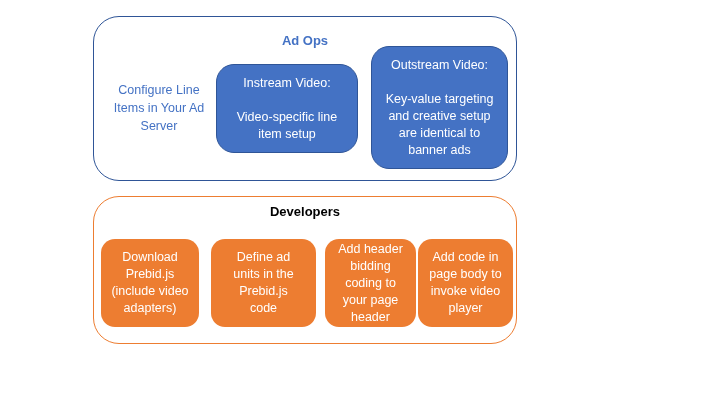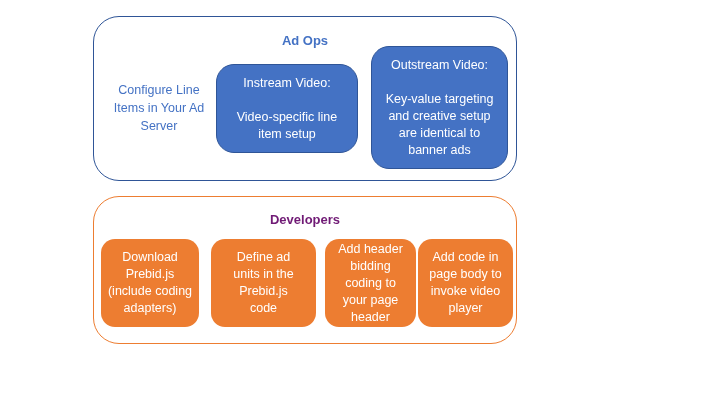--- a/index.html
+++ b/index.html
@@ -42,22 +42,22 @@
     text-align: center;
     font-weight: bold;
     font-size: 13px;
     line-height: 18px;
   }
   .section-title.blue-title {
     top: 15px;
     color: #4472C4;
   }
   .section-title.orange-title {
-    top: 14px;
-    color: #701a75;
+    top: 6px;
+    color: #000000;
   }
   .side-note {
     position: absolute;
     left: 6px;
     top: 64px;
     width: 118px;
     text-align: center;
     color: #4472C4;
     font-size: 12.5px;
     line-height: 18px;
@@ -124,21 +124,21 @@
 Key-value targeting
 and creative setup
 are identical to
 banner ads</div>
   </div>
 
   <div class="container orange">
     <div class="section-title orange-title">Developers</div>
     <div class="box orange-box dev1">Download
 Prebid.js
-(include coding
+(include video
 adapters)</div>
     <div class="box orange-box dev2">Define ad
 units in the
 Prebid.js
 code</div>
     <div class="box orange-box dev3">Add header
 bidding
 coding to
 your page
 header</div>

